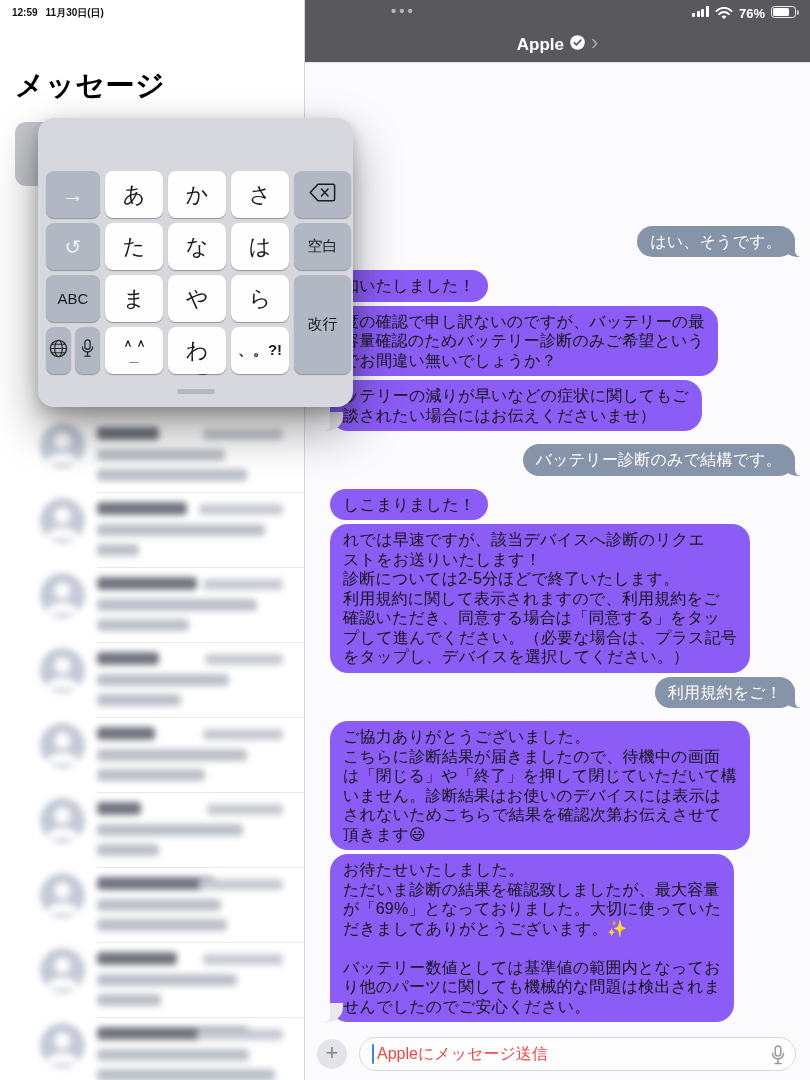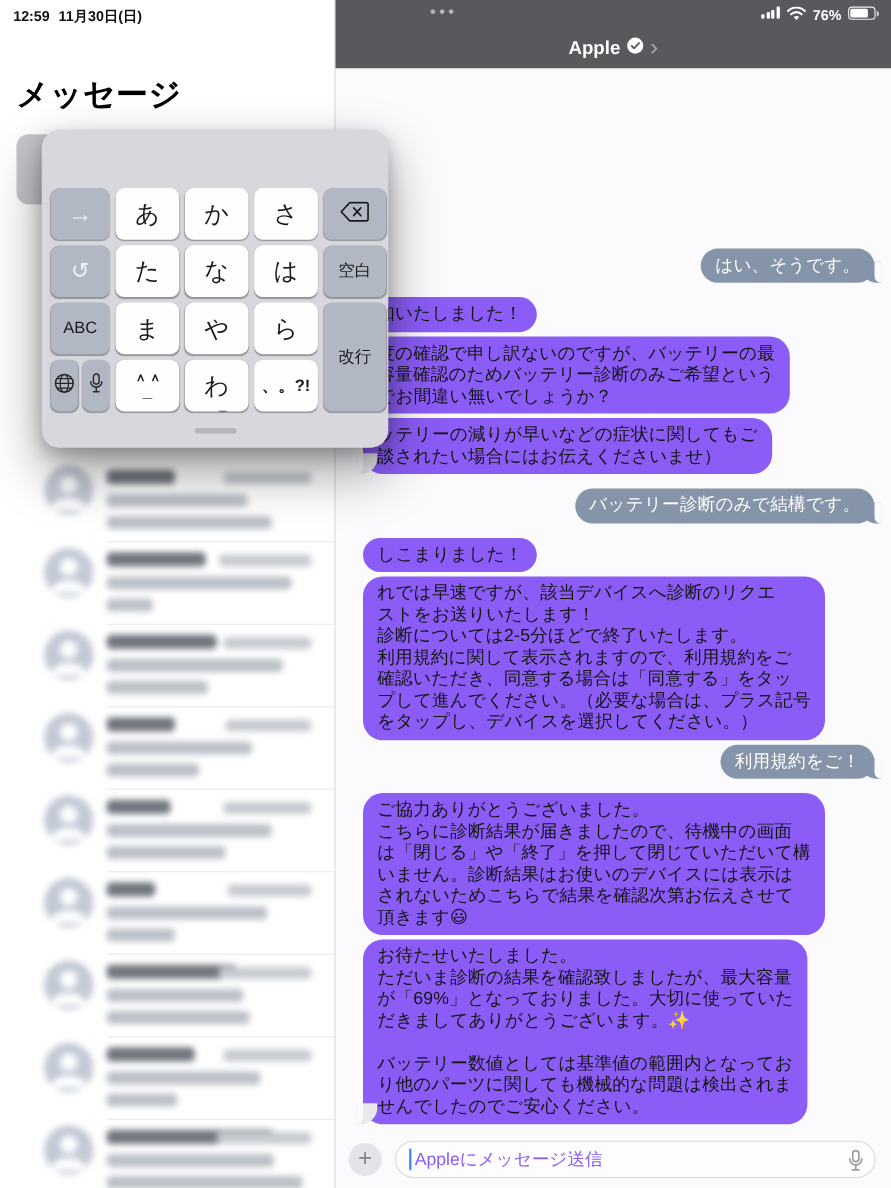--- a/index.html
+++ b/index.html
@@ -2,21 +2,21 @@
 <html><head>
 <meta charset="utf-8">
 <style>
   html,body{margin:0;padding:0;background:#222;}
   .screen{position:relative;width:810px;height:1080px;margin:0 auto;overflow:hidden;
     background:#fff;font-family:"Liberation Sans","DejaVu Sans",sans-serif;
     -webkit-font-smoothing:antialiased;}
 
   
   .pane-left{position:absolute;left:0;top:0;width:304px;height:1080px;background:#fff;}
-  .status-left{position:absolute;left:12px;top:6px;font-size:13px;font-weight:700;color:#111;}
+  .status-left{position:absolute;left:12px;top:6px;font-size:10px;font-weight:700;color:#111;}
   .status-left span{margin-right:8px;}
   .sidebar-title{position:absolute;left:15px;top:66px;font-size:29px;font-weight:700;color:#000;letter-spacing:.5px;}
   .search-fragment{position:absolute;left:15px;top:122px;width:60px;height:64px;border-radius:11px;background:#c5c6cc;z-index:5;}
   .conversation-list{position:absolute;left:0;top:418px;width:304px;bottom:0;overflow:hidden;}
   .conv-row{position:relative;height:75px;}
   .blur-wrap{position:absolute;inset:0;filter:blur(3px);}
   .conv-avatar{position:absolute;left:40px;top:5px;width:45px;height:45px;}
   .bar{position:absolute;border-radius:4px;}
   .bar.name{left:97px;top:9px;height:13px;background:#70757e;}
   .bar.time{top:11px;height:11px;background:#c6cad1;right:21px;}
@@ -57,21 +57,21 @@
     background:#8594a8;border-bottom-left-radius:15px;}
   .msg.tail.out::after{content:"";position:absolute;right:-6px;bottom:0;width:6px;height:19px;
     background:#fbfbfd;border-bottom-left-radius:10px;}
 
   .composer{position:absolute;left:12px;right:14px;bottom:8px;height:36px;display:flex;align-items:center;gap:12px;}
   .plus-btn{width:30px;height:30px;border-radius:50%;background:#e3e4e9;color:#84848a;font-size:22px;
     display:flex;align-items:center;justify-content:center;line-height:1;padding-bottom:2px;box-sizing:border-box;}
   .input-field{position:relative;flex:1;height:34px;border:1.5px solid #dadade;border-radius:18px;
     background:#fdfdfe;box-sizing:border-box;display:flex;align-items:center;}
   .text-cursor{position:absolute;left:12px;top:6px;width:2px;height:20px;background:#3b82f7;border-radius:1px;}
-  .placeholder{margin-left:17px;color:#8b5cf6;font-size:16px;}
+  .placeholder{margin-left:17px;color:#ef4444;font-size:16px;}
   .mic-btn{position:absolute;right:10px;top:7px;}
 
   
   .kb-panel{position:absolute;left:38px;top:118px;width:315px;height:289px;border-radius:16px;
     background:#d7d8dd;z-index:100;
     box-shadow:0 22px 48px rgba(0,0,0,.38),0 6px 16px rgba(0,0,0,.22);}
   .kb-grid{position:absolute;left:8px;top:53px;right:2px;display:grid;
     grid-template-columns:54px 58px 58px 58px 57px;grid-auto-rows:47px;gap:5px;}
   .key{border-radius:8px;display:flex;align-items:center;justify-content:center;
     box-shadow:0 1px 1px rgba(0,0,0,.32);font-size:22px;color:#1b1b1f;cursor:default;user-select:none;}

